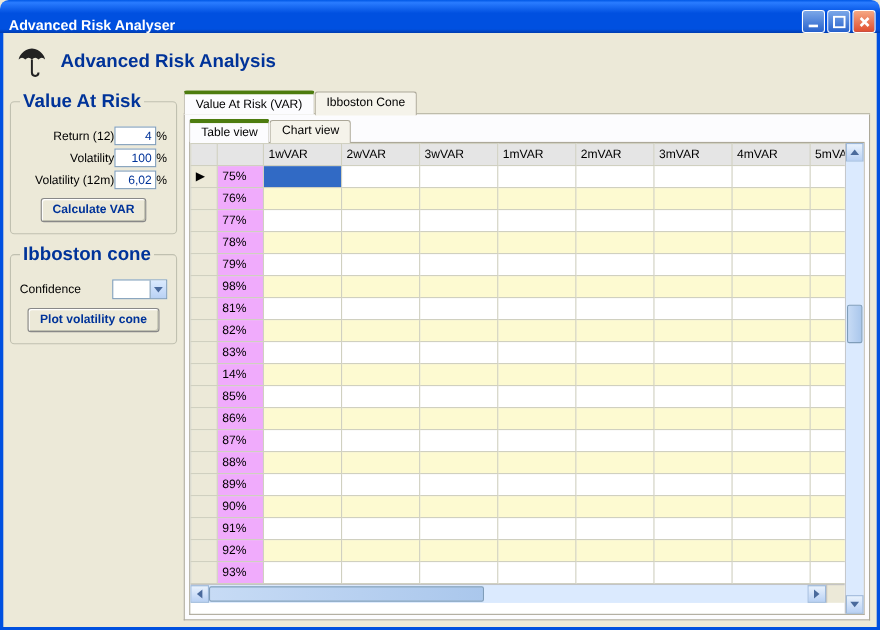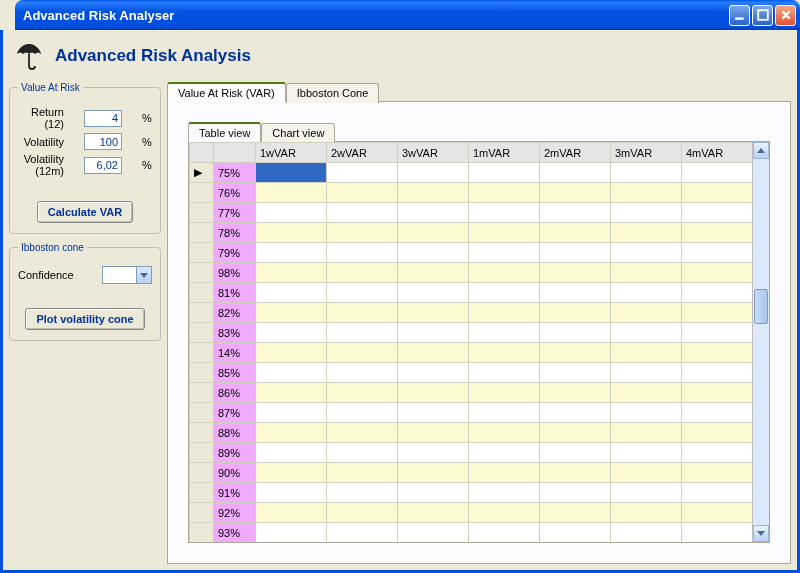--- a/index.html
+++ b/index.html
@@ -8,24 +8,23 @@
   font-size: 11px;
   background: #ece9d8;
   width: 800px;
   height: 573px;
   overflow: hidden;
 }
 .titlebar {
   background: linear-gradient(to bottom, #0058e6 0%, #2a7cff 8%, #0050e0 40%, #0050e0 88%, #003cb0 100%);
   height: 30px;
   display: flex;
-  align-items: center;
+  align-items: flex-end;
   padding: 0 4px 0 8px;
   border-radius: 8px 8px 0 0;
-  margin-left: 15px;
 }
 .titlebar-text {
   color: #fff;
   font-weight: bold;
   font-size: 13px;
   flex: 1;
 }
 .win-btns { display: flex; gap: 2px; }
 .win-btn {
   width: 21px; height: 21px;
@@ -57,39 +56,39 @@
 .page-title { color: #003399; font-weight: bold; font-size: 17px; }
 
 .main { display: flex; gap: 6px; flex: 1; min-height: 0; }
 .sidebar { width: 152px; display: flex; flex-direction: column; gap: 8px; }
 
 fieldset {
   border: 1px solid #c0c0b0;
   border-radius: 4px;
   padding: 10px 8px 10px 8px;
 }
-legend { color: #003399; font-weight: normal; padding: 0 3px; font-size: 10px; }
-
-.field-row { display: flex; align-items: center; margin: 3px 0; gap: 20px; }
+legend { color: #003399; font-weight: bold; padding: 0 3px; font-size: 17px; }
+
+.field-row { display: flex; align-items: center; margin: 3px 0; gap: 0; }
 .field-label { flex: 1; text-align: right; color: #000; }
 .field-input {
   width: 38px; height: 17px;
   border: 1px solid #7f9db9;
   background: #fff;
   text-align: right;
   padding: 0 3px;
   color: #003399;
   font-family: Tahoma, sans-serif;
   font-size: 11px;
 }
 .field-unit { width: 10px; }
 
 .btn {
   display: block;
-  margin: 24px auto 0;
+  margin: 8px auto 0;
   background: #ece9d8;
   border: 1px solid #888;
   border-radius: 3px;
   padding: 4px 10px;
   color: #003399;
   font-weight: bold;
   font-size: 11px;
   cursor: pointer;
   box-shadow: inset 1px 1px 0 #fff, inset -1px -1px 0 #c0c0b0;
 }
@@ -117,31 +116,31 @@
   border-bottom: none;
   background: #f5f3ea;
   margin-right: 0;
   margin-bottom: -1px;
   border-radius: 3px 3px 0 0;
   cursor: pointer;
   position: relative;
 }
 .tab.active {
   background: #fcfcfe;
-  border-top: 2px solid #4d7c0f;
+  border-top: 4px solid #4d7c0f;
   z-index: 2;
 }
 .tab.inactive { top: 1px; }
 
 .tabpanel {
   border: 1px solid #aca899;
   border-top: none;
   background: #fcfcfe;
   flex: 1;
-  padding: 20px;
+  padding: 4px;
   display: flex;
   flex-direction: column;
   min-height: 0;
 }
 
 .subtabs { display: flex; border-bottom: 1px solid #aca899; }
 
 .grid-wrap {
   flex: 1;
   border: 1px solid #aca899;

